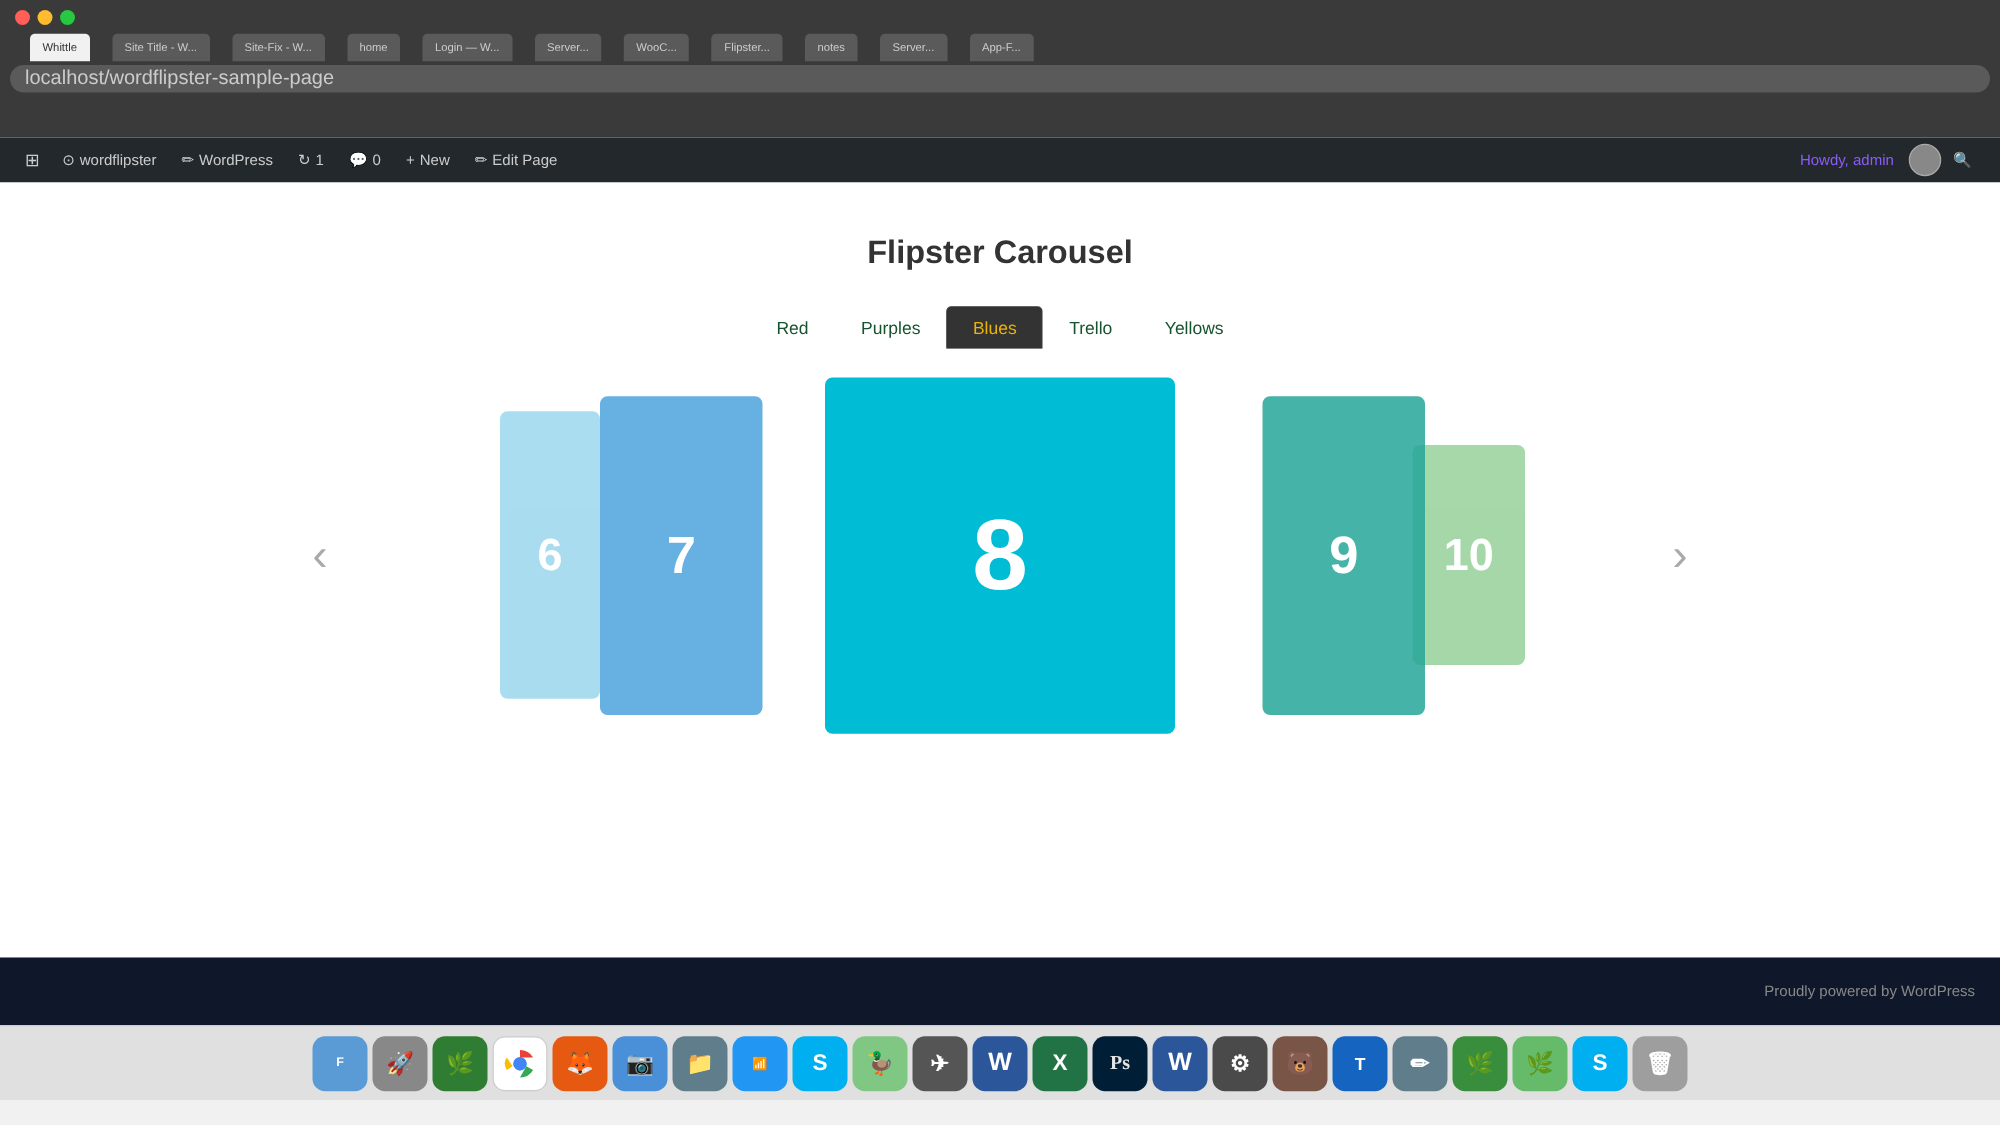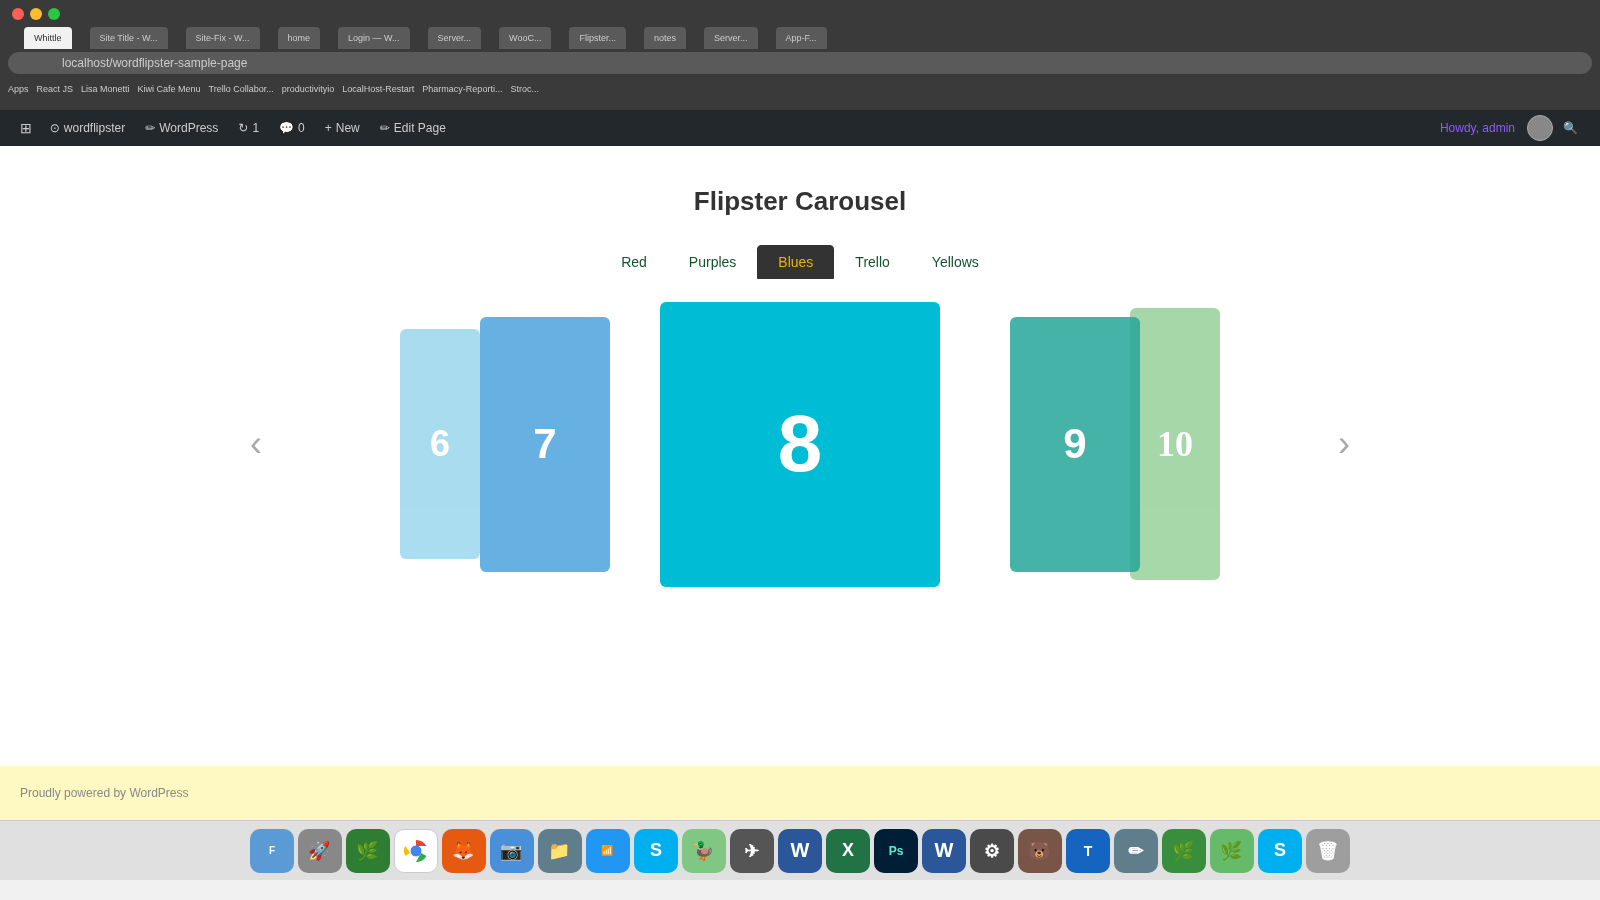--- a/index.html
+++ b/index.html
@@ -57,22 +57,21 @@
       background: #5a5a5a;
       margin: 0 8px 4px;
       height: 22px;
       border-radius: 11px;
       display: flex;
       align-items: center;
       padding: 0 12px;
     }
     .browser-addressbar span {
       color: #ccc;
-      font-size: 12px;
-      margin-left: 42px;
+      font-size: 16px;
     }
 
     .browser-bookmarks {
       background: #3a3a3a;
       height: 22px;
       display: flex;
       align-items: center;
       padding: 0 8px;
       gap: 8px;
       overflow: hidden;
@@ -266,37 +265,36 @@
     }
     .card-right {
       width: 130px; height: 255px;
       right: 110px;
       background: #26A69A;
       opacity: 0.85;
       z-index: 2;
       font-size: 42px;
     }
     .card-far-right {
-      width: 90px; height: 272px;
+      width: 90px; height: 176px;
       right: 30px;
       background: #81C784;
       opacity: 0.7;
       z-index: 1;
       font-size: 36px;
       overflow: hidden;
-      font-family: Liberation Serif, serif;
     }
 
     
     .page-footer {
-      text-align: left;
+      text-align: right;
       padding: 20px;
       font-size: 12px;
       color: #888;
-      background: #fef9c3;
+      background: #0f172a;
     }
 
     
     .mac-dock {
       background: rgba(200,200,200,0.4);
       height: 60px;
       display: flex;
       align-items: center;
       justify-content: center;
       gap: 4px;
@@ -337,31 +335,20 @@
     <div class="browser-tab">Login — W...</div>
     <div class="browser-tab">Server...</div>
     <div class="browser-tab">WooC...</div>
     <div class="browser-tab">Flipster...</div>
     <div class="browser-tab">notes</div>
     <div class="browser-tab">Server...</div>
     <div class="browser-tab">App-F...</div>
   </div>
   <div class="browser-addressbar">
     <span>localhost/wordflipster-sample-page</span>
-  </div>
-  <div class="browser-bookmarks">
-    <span class="bookmark-item">Apps</span>
-    <span class="bookmark-item">React JS</span>
-    <span class="bookmark-item">Lisa Monetti</span>
-    <span class="bookmark-item">Kiwi Cafe Menu</span>
-    <span class="bookmark-item">Trello Collabor...</span>
-    <span class="bookmark-item">productivityio</span>
-    <span class="bookmark-item">LocalHost-Restart</span>
-    <span class="bookmark-item">Pharmacy-Reporti...</span>
-    <span class="bookmark-item">Stroc...</span>
   </div>
 </div>
 
 <div class="wp-admin-bar">
   <div class="wp-admin-bar-item wp-logo">
     <span class="wp-icon">⊞</span>
   </div>
   <div class="wp-admin-bar-item">
     <span>⊙</span>
     <span>wordflipster</span>
@@ -453,21 +440,21 @@
   </div>
   <div class="dock-icon" style="background:#e55911; font-size:18px;">🦊</div>
   <div class="dock-icon" style="background:#4a90d9; font-size:18px;">📷</div>
   <div class="dock-icon" style="background:#607D8B; font-size:18px;">📁</div>
   <div class="dock-icon" style="background:#2196F3;">📶</div>
   <div class="dock-icon" style="background:#00AFF0; color:#fff; font-size:18px; font-weight:900;">S</div>
   <div class="dock-icon" style="background:#81C784; font-size:18px;">🦆</div>
   <div class="dock-icon" style="background:#555; font-size:18px;">✈</div>
   <div class="dock-icon" style="background:#2B579A; color:#fff; font-weight:900; font-size:20px;">W</div>
   <div class="dock-icon" style="background:#217346; color:#fff; font-weight:900; font-size:18px;">X</div>
-  <div class="dock-icon" style="background:#001e36; color:#5eead4; font-weight:900; font-size:12px;">Ps</div>
+  <div class="dock-icon" style="background:#001e36; color:#e5e5e5; font-weight:900; font-size:16px;font-family:Liberation Serif, serif;">Ps</div>
   <div class="dock-icon" style="background:#2B579A; color:#fff; font-weight:900; font-size:20px;">W</div>
   <div class="dock-icon" style="background:#4a4a4a; font-size:18px;">⚙</div>
   <div class="dock-icon" style="background:#795548; font-size:18px;">🐻</div>
   <div class="dock-icon" style="background:#1565C0; color:#fff; font-weight:900; font-size:14px;">T</div>
   <div class="dock-icon" style="background:#607D8B; font-size:18px;">✏</div>
   <div class="dock-icon" style="background:#388E3C; font-size:18px;">🌿</div>
   <div class="dock-icon" style="background:#66BB6A; font-size:18px;">🌿</div>
   <div class="dock-icon" style="background:#00AFF0; color:#fff; font-weight:900; font-size:18px;">S</div>
   <div class="dock-icon" style="background:#9E9E9E; font-size:18px;">🗑</div>
 </div>

